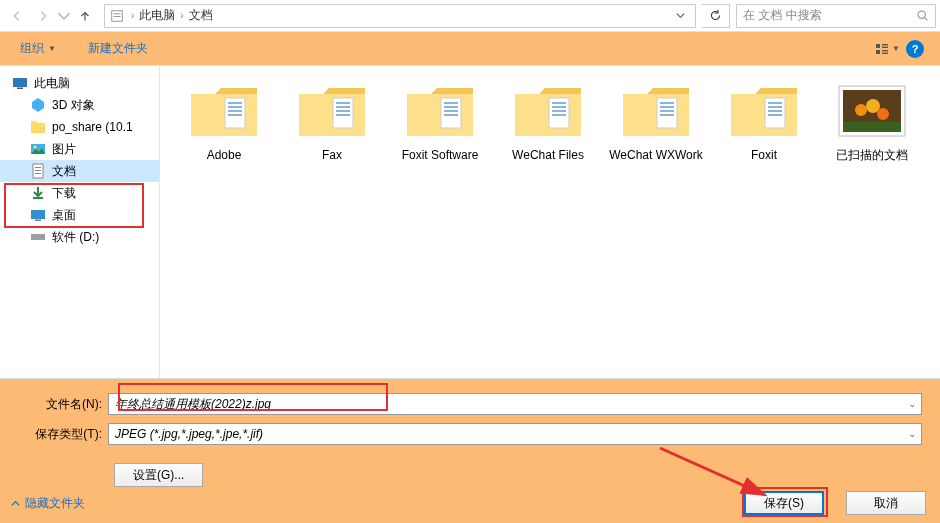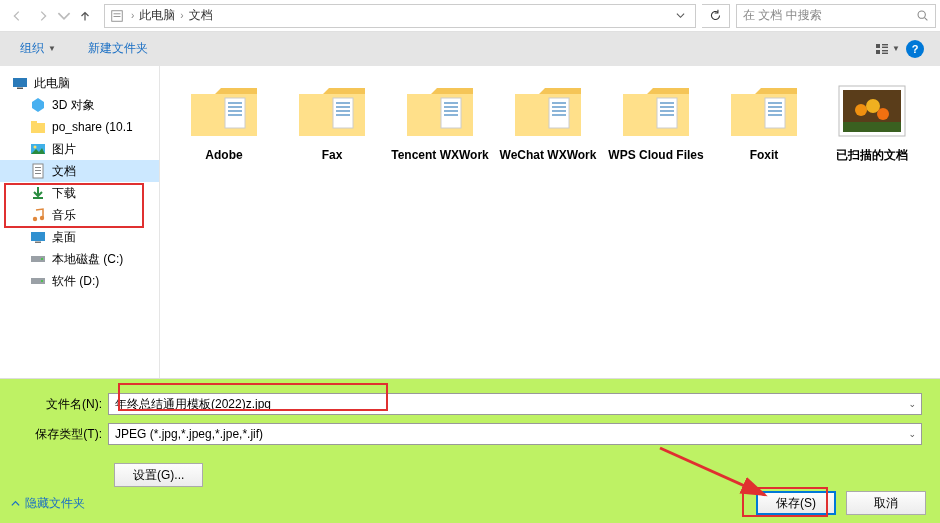--- a/index.html
+++ b/index.html
@@ -14,59 +14,59 @@
 .path-icon { width: 16px; height: 16px; margin-right: 4px; display: flex; align-items: center; justify-content: center; }
 .path-seg { display: flex; align-items: center; padding: 0 3px; color: #333; cursor: pointer; }
 .path-sep { color: #888; padding: 0 2px; font-size: 10px; }
 .path-spacer { flex: 1; }
 .path-drop { color: #666; padding: 0 6px; cursor: pointer; }
 .refresh-btn { width: 28px; height: 24px; border: 1px solid #ccc; border-left: none; display: flex; align-items: center; justify-content: center; color: #333; cursor: pointer; }
 .search-box { width: 200px; height: 24px; border: 1px solid #ccc; margin-left: 6px; display: flex; align-items: center; padding: 0 6px; color: #888; }
 .search-box svg { margin-left: auto; }
 
 
-.toolbar { height: 34px; background: #e5e5e5; border-bottom: 1px solid #e5e5e5; display: flex; align-items: center; padding: 0 12px; }
+.toolbar { height: 34px; background: #fdba74; border-bottom: 1px solid #e5e5e5; display: flex; align-items: center; padding: 0 12px; }
 .tb-item { color: #1a6fc4; padding: 4px 8px; margin-right: 16px; cursor: pointer; display: flex; align-items: center; }
 .tb-drop { font-size: 8px; margin-left: 4px; color: #555; }
 .tb-spacer { flex: 1; }
 .tb-icon { width: 26px; height: 24px; display: flex; align-items: center; justify-content: center; cursor: pointer; color: #555; margin-left: 2px; }
 .help-icon { width: 18px; height: 18px; border-radius: 50%; background: #0078d7; color: #fff; display: flex; align-items: center; justify-content: center; font-weight: bold; font-size: 11px; }
 
 
 .main { display: flex; height: 312px; }
 .sidebar { width: 160px; border-right: 1px solid #e5e5e5; padding: 6px 0; overflow: hidden; }
 .tree-item { display: flex; align-items: center; height: 22px; padding-left: 12px; cursor: pointer; white-space: nowrap; overflow: hidden; }
 .tree-item.child { padding-left: 30px; }
 .tree-item.selected { background: #cce8ff; }
 .tree-ico { width: 16px; height: 16px; margin-right: 6px; flex-shrink: 0; }
 .tree-label { color: #000; overflow: hidden; text-overflow: ellipsis; }
 .tree-spacer { height: 10px; }
 .highlight-box { position: absolute; border: 2px solid #e03030; pointer-events: none; }
 .hl-sidebar { left: 4px; top: 183px; width: 140px; height: 45px; }
 
 .content { flex: 1; overflow: auto; padding: 14px 10px; }
 .folder-grid { display: flex; flex-wrap: wrap; align-items: flex-start; }
-.folder-item { width: 108px; margin-bottom: 20px; text-align: center; cursor: pointer; font-weight: bold; }
+.folder-item { width: 108px; margin-bottom: 20px; text-align: center; cursor: pointer; }
 .folder-item .fic { width: 78px; height: 62px; margin: 0 auto 6px; position: relative; }
 .folder-item .fic svg { width: 100%; height: 100%; }
 .folder-label { color: #000; line-height: 1.3; word-wrap: break-word; padding: 0 4px; }
 
 
-.bottom { background: #bef264; border-top: 1px solid #ddd; position: absolute; bottom: 0; left: 0; right: 0; height: 145px; padding: 14px 18px 8px; }
+.bottom { background: #fdba74; border-top: 1px solid #ddd; position: absolute; bottom: 0; left: 0; right: 0; height: 145px; padding: 14px 18px 8px; }
 .form-row { display: flex; align-items: center; margin-bottom: 8px; }
 .form-label { width: 90px; text-align: right; padding-right: 6px; color: #000; }
-.form-input, .form-select { flex: 1; height: 22px; border: 1px solid #999; background: #fff; padding: 0 6px; font-size: 12px; }
+.form-input, .form-select { flex: 1; height: 22px; border: 1px solid #999; background: #fff; padding: 0 6px; font-size: 12px; font-style: italic; }
 .select-wrap { flex: 1; position: relative; display: flex; }
 .select-arrow { position: absolute; right: 6px; top: 50%; transform: translateY(-50%); pointer-events: none; color: #555; font-size: 9px; }
 .hl-filename { left: 118px; top: 383px; width: 270px; height: 28px; }
 
 .settings-row { padding-left: 96px; margin-top: 18px; }
 .btn { height: 24px; border: 1px solid #aaa; background: linear-gradient(#fdfdfd,#ececec); padding: 0 18px; cursor: pointer; font-size: 12px; }
 
-.footer { position: absolute; bottom: 8px; left: 10px; right: 14px; display: flex; align-items: center; }
+.footer { position: absolute; bottom: 8px; left: 10px; right: 14px; display: flex; align-items: center; gap: 12px; }
 .footer-left { display: flex; align-items: center; color: #1a6fc4; cursor: pointer; }
 .footer-left svg { margin-right: 4px; }
 .footer-spacer { flex: 1; }
 .footer .btn { margin-left: 10px; min-width: 80px; }
 .btn.primary { border: 2px solid #0078d7; }
 .hl-save { position: absolute; left: 742px; top: 487px; width: 86px; height: 30px; border: 2px solid #e03030; pointer-events: none; }
 
 
 .arrow-anno { position: absolute; pointer-events: none; }
 
@@ -199,45 +199,30 @@
     </div>
     <div class="tree-item child">
       <svg class="tree-ico" viewBox="0 0 16 16">
           <path d="M8 2 L8 10 M4 7 L8 11 L12 7" stroke="#2a8c40" stroke-width="2" fill="none"></path>
           <rect x="3" y="12" width="10" height="2" fill="#2a8c40"></rect>
         </svg>
       <span class="tree-label">下载</span>
     </div>
     <div class="tree-item child">
       <svg class="tree-ico" viewBox="0 0 16 16">
-          <path d="M6 3 L13 2 L13 11" stroke="#e0883c" stroke-width="1.5" fill="none"></path>
-          <circle cx="5" cy="12" r="2.2" fill="#e0883c"></circle>
-          <circle cx="12" cy="11" r="2.2" fill="#e0883c"></circle>
-        </svg>
-      <span class="tree-label">音乐</span>
-    </div>
-    <div class="tree-item child">
-      <svg class="tree-ico" viewBox="0 0 16 16">
           <rect x="1" y="3" width="14" height="9" fill="#3090d0"></rect>
           <rect x="5" y="12.5" width="6" height="1.5" fill="#777"></rect>
         </svg>
       <span class="tree-label">桌面</span>
     </div>
     <div class="tree-item child">
       <svg class="tree-ico" viewBox="0 0 16 16">
           <rect x="1" y="5" width="14" height="6" class="ico-drive"></rect>
           <circle cx="12" cy="8" r="1" fill="#3c3"></circle>
         </svg>
-      <span class="tree-label">本地磁盘 (C:)</span>
-    </div>
-    <div class="tree-item child">
-      <svg class="tree-ico" viewBox="0 0 16 16">
-          <rect x="1" y="5" width="14" height="6" class="ico-drive"></rect>
-          <circle cx="12" cy="8" r="1" fill="#3c3"></circle>
-        </svg>
       <span class="tree-label">软件 (D:)</span>
     </div>
     <div class="tree-spacer"></div>
   </div>
 
   <div class="content">
     <div class="folder-grid" id="folder-grid">
         <div class="folder-item">
           <div class="fic"><svg viewBox="0 0 78 62">
               <path d="M6 14 L30 14 L36 8 L72 8 L72 56 L6 56 Z" fill="#f5c557"></path>
@@ -265,45 +250,45 @@
         <div class="folder-item">
           <div class="fic"><svg viewBox="0 0 78 62">
               <path d="M6 14 L30 14 L36 8 L72 8 L72 56 L6 56 Z" fill="#f5c557"></path>
               <path d="M6 14 L72 14 L72 56 L6 56 Z" fill="#ffe08a"></path>
               <rect x="40" y="18" width="20" height="30" fill="#fff" stroke="#ccc"></rect>
               <rect x="43" y="22" width="14" height="2" fill="#8ab4d8"></rect>
               <rect x="43" y="26" width="14" height="2" fill="#8ab4d8"></rect>
               <rect x="43" y="30" width="14" height="2" fill="#8ab4d8"></rect>
               <rect x="43" y="34" width="14" height="2" fill="#8ab4d8"></rect>
             </svg></div>
-          <div class="folder-label">Tencent WXWork</div>
+          <div class="folder-label">Foxit Software</div>
+        </div>
+        <div class="folder-item">
+          <div class="fic"><svg viewBox="0 0 78 62">
+              <path d="M6 14 L30 14 L36 8 L72 8 L72 56 L6 56 Z" fill="#f5c557"></path>
+              <path d="M6 14 L72 14 L72 56 L6 56 Z" fill="#ffe08a"></path>
+              <rect x="40" y="18" width="20" height="30" fill="#fff" stroke="#ccc"></rect>
+              <rect x="43" y="22" width="14" height="2" fill="#8ab4d8"></rect>
+              <rect x="43" y="26" width="14" height="2" fill="#8ab4d8"></rect>
+              <rect x="43" y="30" width="14" height="2" fill="#8ab4d8"></rect>
+              <rect x="43" y="34" width="14" height="2" fill="#8ab4d8"></rect>
+            </svg></div>
+          <div class="folder-label">WeChat Files</div>
         </div>
         <div class="folder-item">
           <div class="fic"><svg viewBox="0 0 78 62">
               <path d="M6 14 L30 14 L36 8 L72 8 L72 56 L6 56 Z" fill="#f5c557"></path>
               <path d="M6 14 L72 14 L72 56 L6 56 Z" fill="#ffe08a"></path>
               <rect x="40" y="18" width="20" height="30" fill="#fff" stroke="#ccc"></rect>
               <rect x="43" y="22" width="14" height="2" fill="#8ab4d8"></rect>
               <rect x="43" y="26" width="14" height="2" fill="#8ab4d8"></rect>
               <rect x="43" y="30" width="14" height="2" fill="#8ab4d8"></rect>
               <rect x="43" y="34" width="14" height="2" fill="#8ab4d8"></rect>
             </svg></div>
           <div class="folder-label">WeChat WXWork</div>
-        </div>
-        <div class="folder-item">
-          <div class="fic"><svg viewBox="0 0 78 62">
-              <path d="M6 14 L30 14 L36 8 L72 8 L72 56 L6 56 Z" fill="#f5c557"></path>
-              <path d="M6 14 L72 14 L72 56 L6 56 Z" fill="#ffe08a"></path>
-              <rect x="40" y="18" width="20" height="30" fill="#fff" stroke="#ccc"></rect>
-              <rect x="43" y="22" width="14" height="2" fill="#8ab4d8"></rect>
-              <rect x="43" y="26" width="14" height="2" fill="#8ab4d8"></rect>
-              <rect x="43" y="30" width="14" height="2" fill="#8ab4d8"></rect>
-              <rect x="43" y="34" width="14" height="2" fill="#8ab4d8"></rect>
-            </svg></div>
-          <div class="folder-label">WPS Cloud Files</div>
         </div>
         <div class="folder-item">
           <div class="fic"><svg viewBox="0 0 78 62">
               <path d="M6 14 L30 14 L36 8 L72 8 L72 56 L6 56 Z" fill="#f5c557"></path>
               <path d="M6 14 L72 14 L72 56 L6 56 Z" fill="#ffe08a"></path>
               <rect x="40" y="18" width="20" height="30" fill="#fff" stroke="#ccc"></rect>
               <rect x="43" y="22" width="14" height="2" fill="#8ab4d8"></rect>
               <rect x="43" y="26" width="14" height="2" fill="#8ab4d8"></rect>
               <rect x="43" y="30" width="14" height="2" fill="#8ab4d8"></rect>
               <rect x="43" y="34" width="14" height="2" fill="#8ab4d8"></rect>

